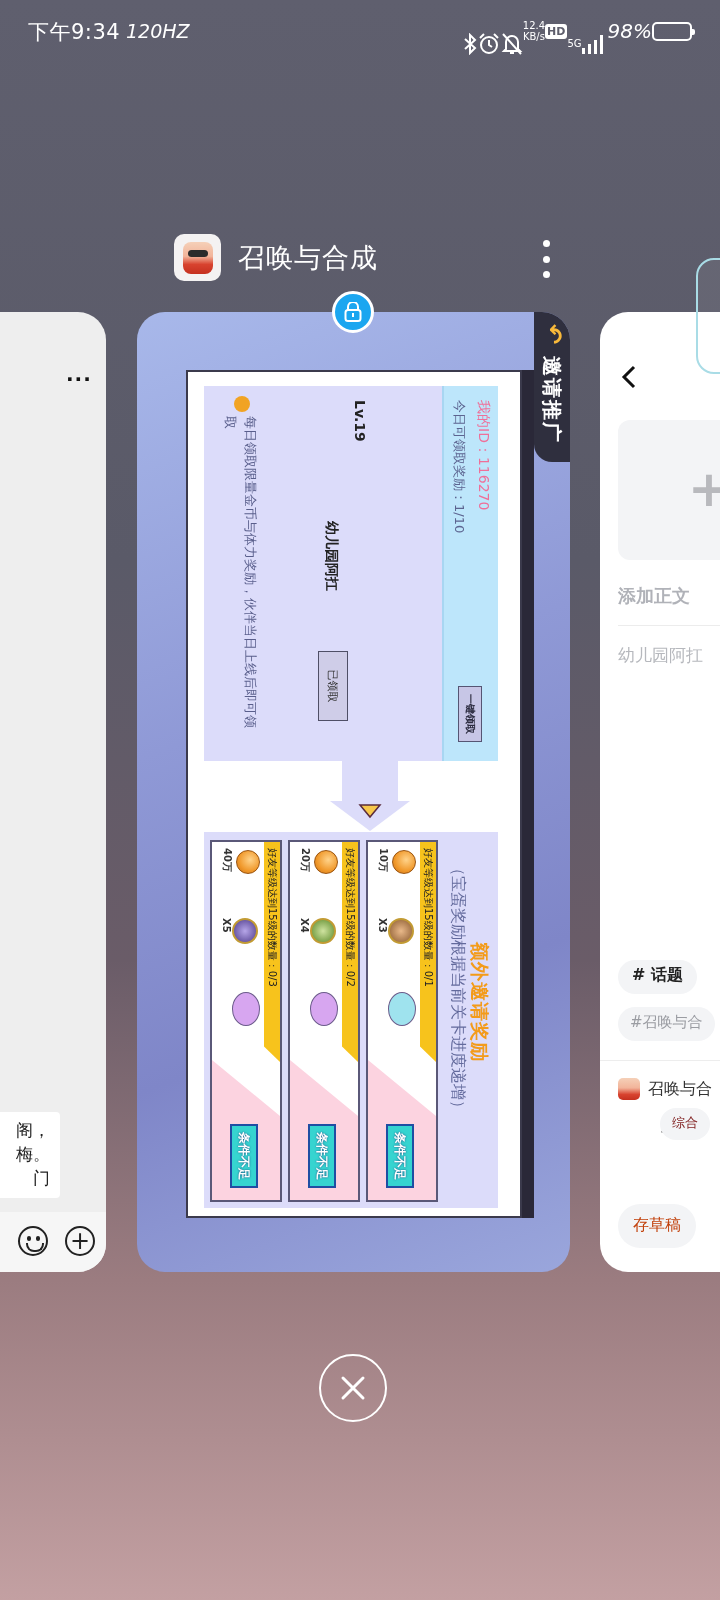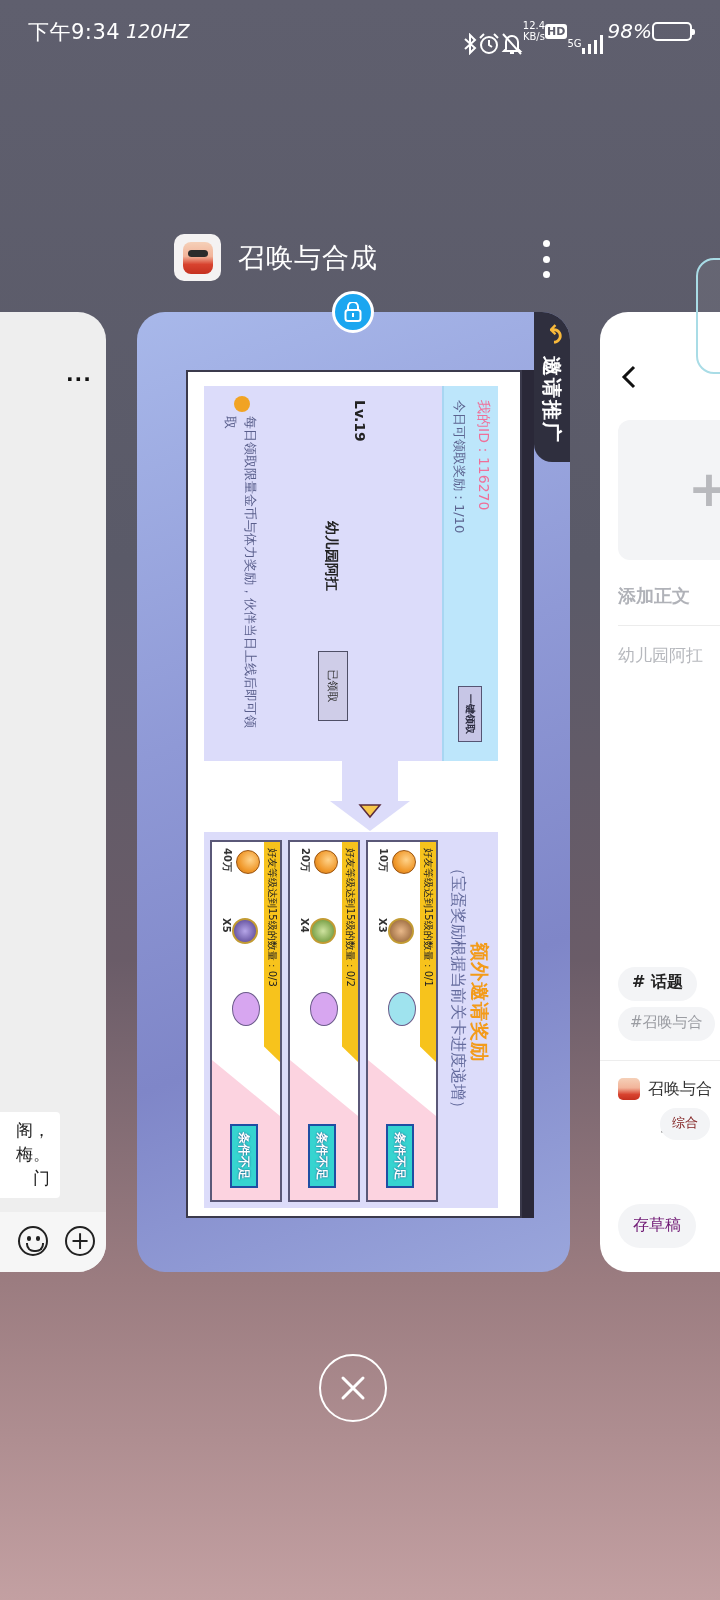--- a/index.html
+++ b/index.html
@@ -50,28 +50,28 @@
   .left-plus { position: absolute; left: 405px; top: 914px; width: 30px; height: 30px; border: 2px solid #222; border-radius: 50%; display: flex; align-items: center; justify-content: center; font-size: 24px; color: #222; line-height: 1; }
 
   
   .right-back { position: absolute; left: 20px; top: 50px; font-size: 30px; color: #111; }
   .right-upload { position: absolute; left: 18px; top: 108px; width: 300px; height: 140px; background: #f3f4f6; border-radius: 12px; }
   .right-upload .plus { position: absolute; left: 70px; top: 40px; font-size: 50px; color: #b8b9bd; font-weight: bold; }
   .right-title { position: absolute; left: 18px; top: 272px; font-size: 18px; color: #b0b2b8; font-weight: bold; white-space: nowrap; }
   .right-divider { position: absolute; left: 18px; top: 313px; width: 300px; height: 1px; background: #ececec; }
   .right-body { position: absolute; left: 18px; top: 332px; font-size: 17px; color: #b6b8bd; }
   .chip { position: absolute; background: #f3f4f6; border-radius: 18px; white-space: nowrap; }
-  .chip-topic { left: 18px; top: 648px; height: 34px; padding: 5px 14px; font-size: 16px; color: #222; font-weight: bold; margin-top: 7px; }
+  .chip-topic { left: 18px; top: 648px; height: 34px; padding: 5px 14px; font-size: 16px; color: #222; font-weight: bold; }
   .chip-tag { left: 18px; top: 695px; height: 34px; padding: 6px 12px; font-size: 15px; color: #9a9ca2; }
   .right-divider2 { position: absolute; left: 0; top: 748px; width: 440px; height: 1px; background: #ededed; }
   .right-app-row { position: absolute; left: 18px; top: 766px; display: flex; align-items: center; gap: 8px; font-size: 16px; color: #333; white-space: nowrap; }
   .mini-appicon { width: 22px; height: 22px; border-radius: 5px; background: linear-gradient(180deg, #f5d0b8 0%, #f2b49a 45%, #d8432f 75%, #c5301f 100%); }
   .right-board { position: absolute; left: 18px; top: 804px; font-size: 16px; color: #444; margin-left: 43px; }
   .chip-board { left: 60px; top: 796px; height: 32px; padding: 6px 12px; font-size: 13px; color: #7f1d1d; }
-  .chip-draft { left: 18px; top: 892px; height: 44px; padding: 11px 15px; font-size: 16px; color: #701a75; border-radius: 22px; }
+  .chip-draft { left: 18px; top: 892px; height: 44px; padding: 11px 15px; font-size: 16px; color: #c2410c; border-radius: 22px; }
   .right-peek { position: absolute; left: 696px; top: 258px; width: 40px; height: 116px; border: 2px solid #a9dce6; border-radius: 18px; background: rgba(255,255,255,0.06); }
 
   
   .close-all { position: absolute; left: 319px; top: 1354px; width: 68px; height: 68px; border: 2px solid #fff; border-radius: 50%; display: flex; align-items: center; justify-content: center; }
 
   
   .game { position: absolute; left: 0; top: 0; width: 960px; height: 433px; transform-origin: 0 0; transform: translate(433px, 0) rotate(90deg); }
   .invite-tab { position: absolute; left: 0; top: 0; width: 150px; height: 36px; background: #2f2f3e; border-radius: 0 0 18px 0; }
   .invite-tab .arrow { position: absolute; left: 12px; top: 4px; width: 24px; height: 26px; color: #f9b93a; font-size: 24px; line-height: 26px; font-weight: bold; }
   .invite-tab .txt { position: absolute; left: 44px; top: 5px; color: #fff; font-size: 20px; font-weight: bold; letter-spacing: 2px; }

